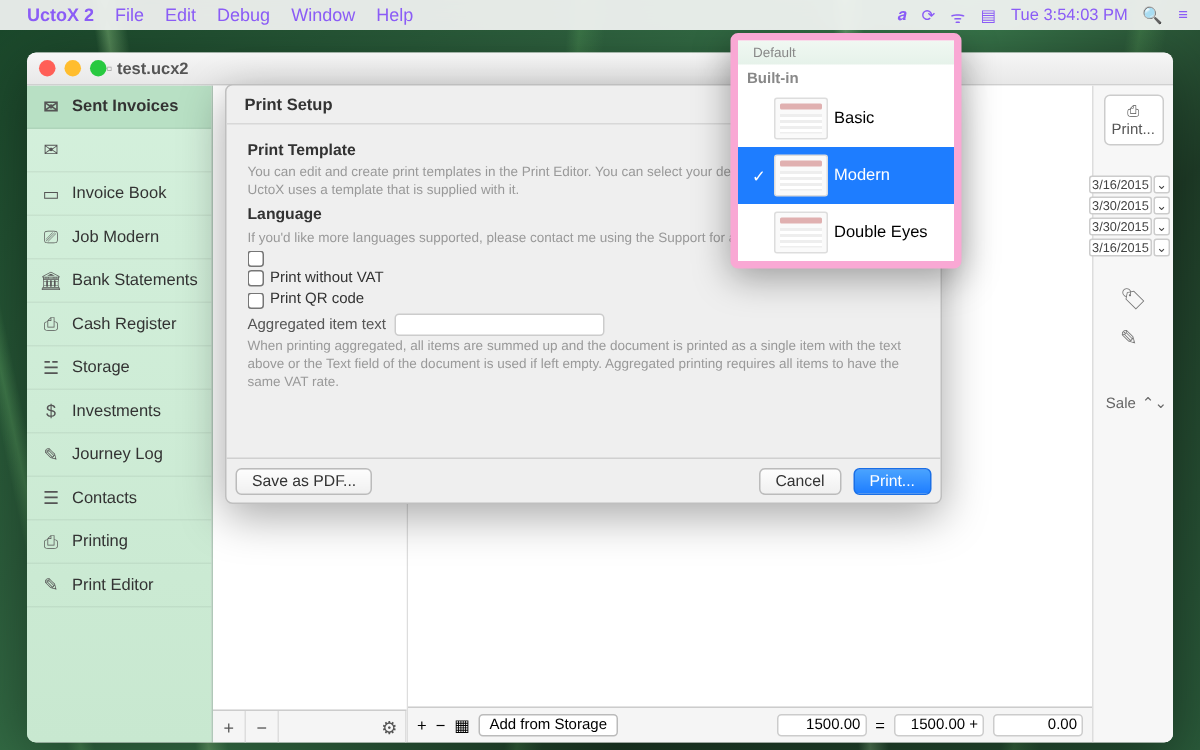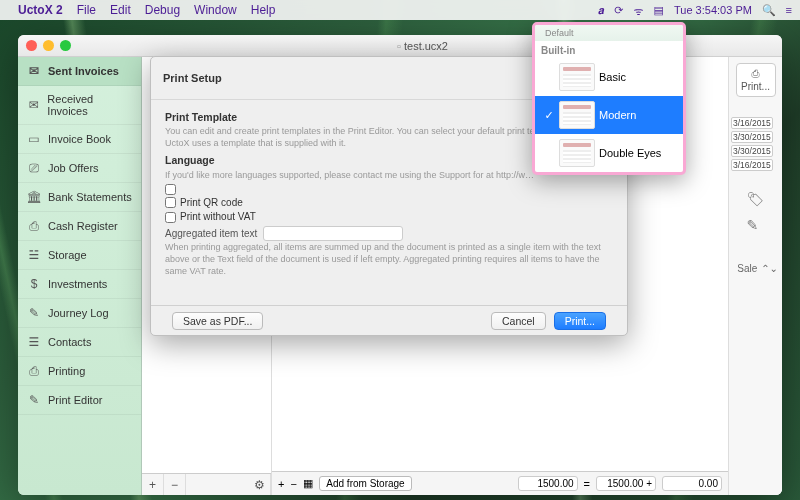--- a/index.html
+++ b/index.html
@@ -4,72 +4,72 @@
 <style>
 * { margin: 0; padding: 0; box-sizing: border-box; font-family: -apple-system, "Helvetica Neue", Arial, sans-serif; }
 body { width: 800px; height: 500px; overflow: hidden; background: linear-gradient(135deg,#1a472a 0%,#2d5f3d 30%,#3a7a4d 50%,#1f3d28 70%,#2a5a3a 100%); position: relative; }
 
 body::before { content:""; position:absolute; inset:0; background:
  linear-gradient(78deg, transparent 5%, rgba(120,200,120,.3) 6%, transparent 7%),
  linear-gradient(82deg, transparent 15%, rgba(180,240,160,.35) 16%, transparent 17.5%),
  linear-gradient(95deg, transparent 45%, rgba(100,180,100,.25) 46%, transparent 48%),
  linear-gradient(88deg, transparent 70%, rgba(200,255,190,.3) 71%, transparent 72.5%),
  linear-gradient(100deg, transparent 85%, rgba(90,160,90,.3) 86%, transparent 88%);}
-.menubar { position:absolute; top:0; left:0; right:0; height:20px; background:rgba(250,250,250,.9); backdrop-filter:blur(8px); display:flex; align-items:center; font-size:12px; color:#4c1d95; padding:0 8px; z-index:100; }
+.menubar { position:absolute; top:0; left:0; right:0; height:20px; background:rgba(250,250,250,.9); backdrop-filter:blur(8px); display:flex; align-items:center; font-size:12px; color:#8b5cf6; padding:0 8px; z-index:100; }
 .menubar .apple { font-size:13px; margin-right:10px; }
 .menubar .mitem { margin-right:14px; }
 .menubar .spacer { flex:1; }
 .menubar .ritem { margin-left:10px; font-size:11px; }
 .window { position:absolute; top:35px; left:18px; width:764px; height:460px; background:#ececec; border-radius:6px; box-shadow:0 10px 40px rgba(0,0,0,.4); display:flex; flex-direction:column; overflow:hidden; z-index:10; }
 .titlebar { height:22px; background:linear-gradient(#f6f6f6,#e8e8e8); border-bottom:1px solid #d0d0d0; display:flex; align-items:center; padding:0 8px; font-size:11px; color:#555; }
 .tl { display:flex; gap:6px; }
 .tl span { width:11px; height:11px; border-radius:50%; }
 .tl .r{background:#ff5f57}.tl .y{background:#ffbd2e}.tl .g{background:#28c940}
-.titlebar .title { flex:1; text-align:center; }
+.titlebar .title { flex:1; text-align:left;font-weight:bold; }
 .body { flex:1; display:flex; overflow:hidden; }
 .sidebar { width:124px; background:linear-gradient(#d4f0dc,#c8e8d0); border-right:1px solid #b0c8b8; font-size:11px; color:#333; overflow:hidden; }
 .sidebar .item { display:flex; align-items:center; gap:6px; padding:7px 8px; border-bottom:1px solid rgba(0,0,0,.05); cursor:default; }
 .sidebar .item.sel { background:#b8e0c4; font-weight:600; }
 .sidebar .ic { width:16px; height:14px; display:flex; align-items:center; justify-content:center; font-size:12px; color:#555; }
 .content { flex:1; background:#fff; position:relative; display:flex; }
 .listcol { flex:0 0 130px; border-right:1px solid #ddd; display:flex; flex-direction:column; }
 .listarea { flex:1; background:#fff; }
 .listfoot { height:22px; border-top:1px solid #ccc; display:flex; align-items:center; font-size:12px; color:#555; background:#f5f5f5; }
 .listfoot span { width:22px; text-align:center; border-right:1px solid #ddd; line-height:22px; }
 .listfoot .gear { margin-left:auto; }
 .detail { flex:1; display:flex; flex-direction:column; }
 .detail .grid { flex:1; background:#fff; }
 .detail .foot { height:24px; border-top:1px solid #ccc; background:#f5f5f5; display:flex; align-items:center; font-size:11px; gap:6px; padding:0 6px;}
 .detail .foot .btn { border:1px solid #bbb; border-radius:3px; padding:1px 6px; background:#fff; font-size:10px;}
 .detail .foot input { width:60px; font-size:10px; border:1px solid #ccc; border-radius:3px; padding:1px 3px; text-align:right;}
 .rightpane { width:54px; border-left:1px solid #ddd; background:#f7f7f7; display:flex; flex-direction:column; align-items:center; padding-top:6px; font-size:10px; color:#555;}
 .rightpane .pbtn { width:40px; height:34px; border:1px solid #ccc; border-radius:4px; background:#fff; display:flex; flex-direction:column; align-items:center; justify-content:center; gap:1px;}
 .rightpane .dates { margin-top:20px; width:100%; font-size:9px; color:#444; padding:0 2px;}
-.rightpane .dates div { display:flex; gap:11px; margin-bottom:2px;}
+.rightpane .dates div { display:flex; justify-content:flex-end; gap:1px; margin-bottom:2px;}
 .rightpane .dates span.d { border:1px solid #ccc; border-radius:2px; padding:0 1px; background:#fff; font-size:8.5px;}
 .rightpane .glyphs { margin-top:18px; display:flex; flex-direction:column; gap:10px; font-size:14px; color:#777;}
 .rightpane .sale { margin-top:30px; font-size:10px; color:#666; display:flex; align-items:center; gap:4px; width:100%; justify-content:flex-end; padding-right:4px;}
 
 .sheet { position:absolute; top:56px; left:150px; width:478px; height:280px; background:#efefef; border:1px solid #bfbfbf; border-radius:5px; box-shadow:0 8px 30px rgba(0,0,0,.35); z-index:30; display:flex; flex-direction:column; font-size:10px; color:#555; }
-.sheet .hdr { height:43px; display:flex; align-items:center; padding:0 12px; border-bottom:1px solid #d8d8d8; }
+.sheet .hdr { height:26px; display:flex; align-items:center; padding:0 12px; border-bottom:1px solid #d8d8d8; }
 .sheet .hdr .h1 { font-weight:600; color:#333; font-size:11px;}
 .sheet .hdr .sp { flex:1; }
 .sheet .scont { flex:1; padding:6px 14px; overflow:hidden; line-height:1.35;}
 .sheet h4 { font-size:10.5px; color:#333; margin-top:4px; margin-bottom:1px; font-weight:600;}
 .sheet p { font-size:9px; color:#999; margin-bottom:3px;}
 .sheet label { display:flex; align-items:center; gap:4px; font-size:10px; color:#333; margin:1px 0;}
 .sheet label input[type=checkbox]{ width:11px; height:11px; }
 .sheet .agg { display:flex; align-items:center; gap:6px; margin-top:2px;}
 .sheet .agg input[type=text]{ border:1px solid #ccc; border-radius:3px; height:15px; width:140px; font-size:9px;}
-.sheet .bbar { height:30px; border-top:1px solid #d0d0d0; display:flex; align-items:center; padding:0 21px; gap:8px;}
+.sheet .bbar { height:30px; border-top:1px solid #d0d0d0; display:flex; align-items:center; padding:0 6px; gap:8px;}
 .sheet .bbar button { font-size:10.5px; border:1px solid #bbb; border-radius:4px; padding:2px 10px; background:linear-gradient(#fdfdfd,#f0f0f0); color:#333;}
 .sheet .bbar .sp{flex:1}
 .sheet .bbar button.primary { background:linear-gradient(#4aa3ff,#1e7dff); color:#fff; border-color:#1a6fe6;}
 
-.drop { position:absolute; top:22px; left:532px; width:154px; background:#fff; border:3px solid #f9a8d4; border-radius:5px; box-shadow:0 6px 24px rgba(0,0,0,.35); z-index:50; font-size:11px; overflow:hidden;}
+.drop { position:absolute; top:22px; left:487px; width:154px; background:#fff; border:5px solid #f9a8d4; border-radius:5px; box-shadow:0 6px 24px rgba(0,0,0,.35); z-index:50; font-size:11px; overflow:hidden;}
 .drop .dsec { padding:3px 10px; font-size:9px; color:#888; background:linear-gradient(#f0f8f2,#e6f2ea);}
 .drop .dhead { padding:4px 6px 2px; font-size:10px; color:#888;font-weight:bold;}
 .drop .ditem { display:flex; align-items:center; gap:4px; padding:5px 8px; }
 .drop .ditem.sel { background:#1e7dff; color:#fff;}
 .drop .thumb { width:36px; height:28px; background:#fafafa; border:1px solid #ddd; border-radius:2px; position:relative; overflow:hidden;}
 .drop .thumb::before{content:"";position:absolute;top:3px;left:3px;right:3px;height:4px;background:#e0b0b0;border-radius:1px;}
 .drop .thumb::after{content:"";position:absolute;top:10px;left:3px;right:3px;bottom:3px;background:repeating-linear-gradient(#eee 0 2px,#fff 2px 4px);}
 .drop .chk { width:12px; font-size:11px; text-align:center;}
 </style>
 </head>
@@ -103,29 +103,28 @@
     <div class="title"><span style="opacity:.5">▫ </span><span>test.ucx2</span></div>
   </div>
   <div class="body">
     <div class="sidebar" id="sidebar">
         <div class="item sel">
           <span class="ic">✉</span>
           <span>Sent Invoices</span>
         </div>
         <div class="item">
           <span class="ic">✉</span>
-          <span>Received Invoices</span>
         </div>
         <div class="item">
           <span class="ic">▭</span>
           <span>Invoice Book</span>
         </div>
         <div class="item">
           <span class="ic">⎚</span>
-          <span>Job Offers</span>
+          <span>Job Modern</span>
         </div>
         <div class="item">
           <span class="ic">🏛</span>
           <span>Bank Statements</span>
         </div>
         <div class="item">
           <span class="ic">⎙</span>
           <span>Cash Register</span>
         </div>
         <div class="item">
@@ -221,25 +220,25 @@
   <div class="scont">
     <h4>Print Template</h4>
     <p>You can edit and create print templates in the Print Editor. You can select your default print template. By default, UctoX uses a template that is supplied with it.</p>
     <h4>Language</h4>
     <p>If you'd like more languages supported, please contact me using the Support for at http://w…</p>
     <label>
         <input type="checkbox" style="">
       </label>
     <label>
         <input type="checkbox" style="">
-        <span>Print QR code</span>
+        <span>Print without VAT</span>
       </label>
     <label>
         <input type="checkbox" style="">
-        <span>Print without VAT</span>
+        <span>Print QR code</span>
       </label>
     <div class="agg">
       <span>Aggregated item text</span>
       <input type="text" style="">
     </div>
     <p>When printing aggregated, all items are summed up and the document is printed as a single item with the text above or the Text field of the document is used if left empty. Aggregated printing requires all items to have the same VAT rate.</p>
   </div>
   <div class="bbar">
     <button>Save as PDF...</button>
     <span class="sp"></span>

